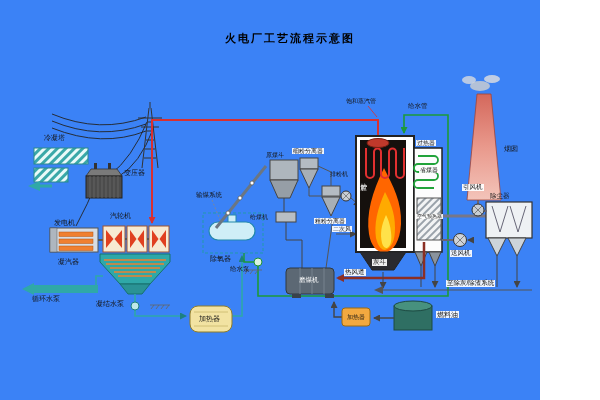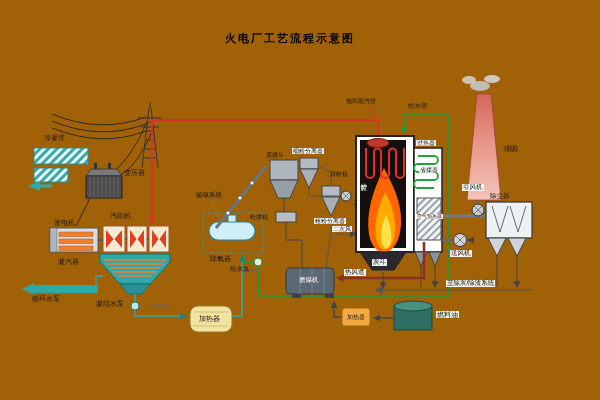--- a/index.html
+++ b/index.html
@@ -1,16 +1,16 @@
 <!DOCTYPE html>
 <html><head>
 <meta charset="utf-8">
 <style>
   html,body{margin:0;padding:0;background:#fff;}
-  .stage{position:relative;width:600px;height:400px;background:#a16207;overflow:hidden;
+  .stage{position:relative;width:540px;height:400px;background:#3b82f6;overflow:hidden;
          font-family:"Liberation Sans",sans-serif;}
   .art{position:absolute;left:0;top:0;}
   .lbl{position:absolute;font-size:7px;line-height:1.05;color:#151515;white-space:nowrap;}
   .t{font-size:11px;font-weight:bold;letter-spacing:2px;color:#000;}
   .s65{font-size:6.5px}.s6{font-size:6px}.s5{font-size:5px}
   .bg{background:rgba(255,255,255,.92);padding:0 1px;}
   .wt{color:#fff;}
   .vert{writing-mode:vertical-rl;letter-spacing:1px;}
 </style>
 </head>

